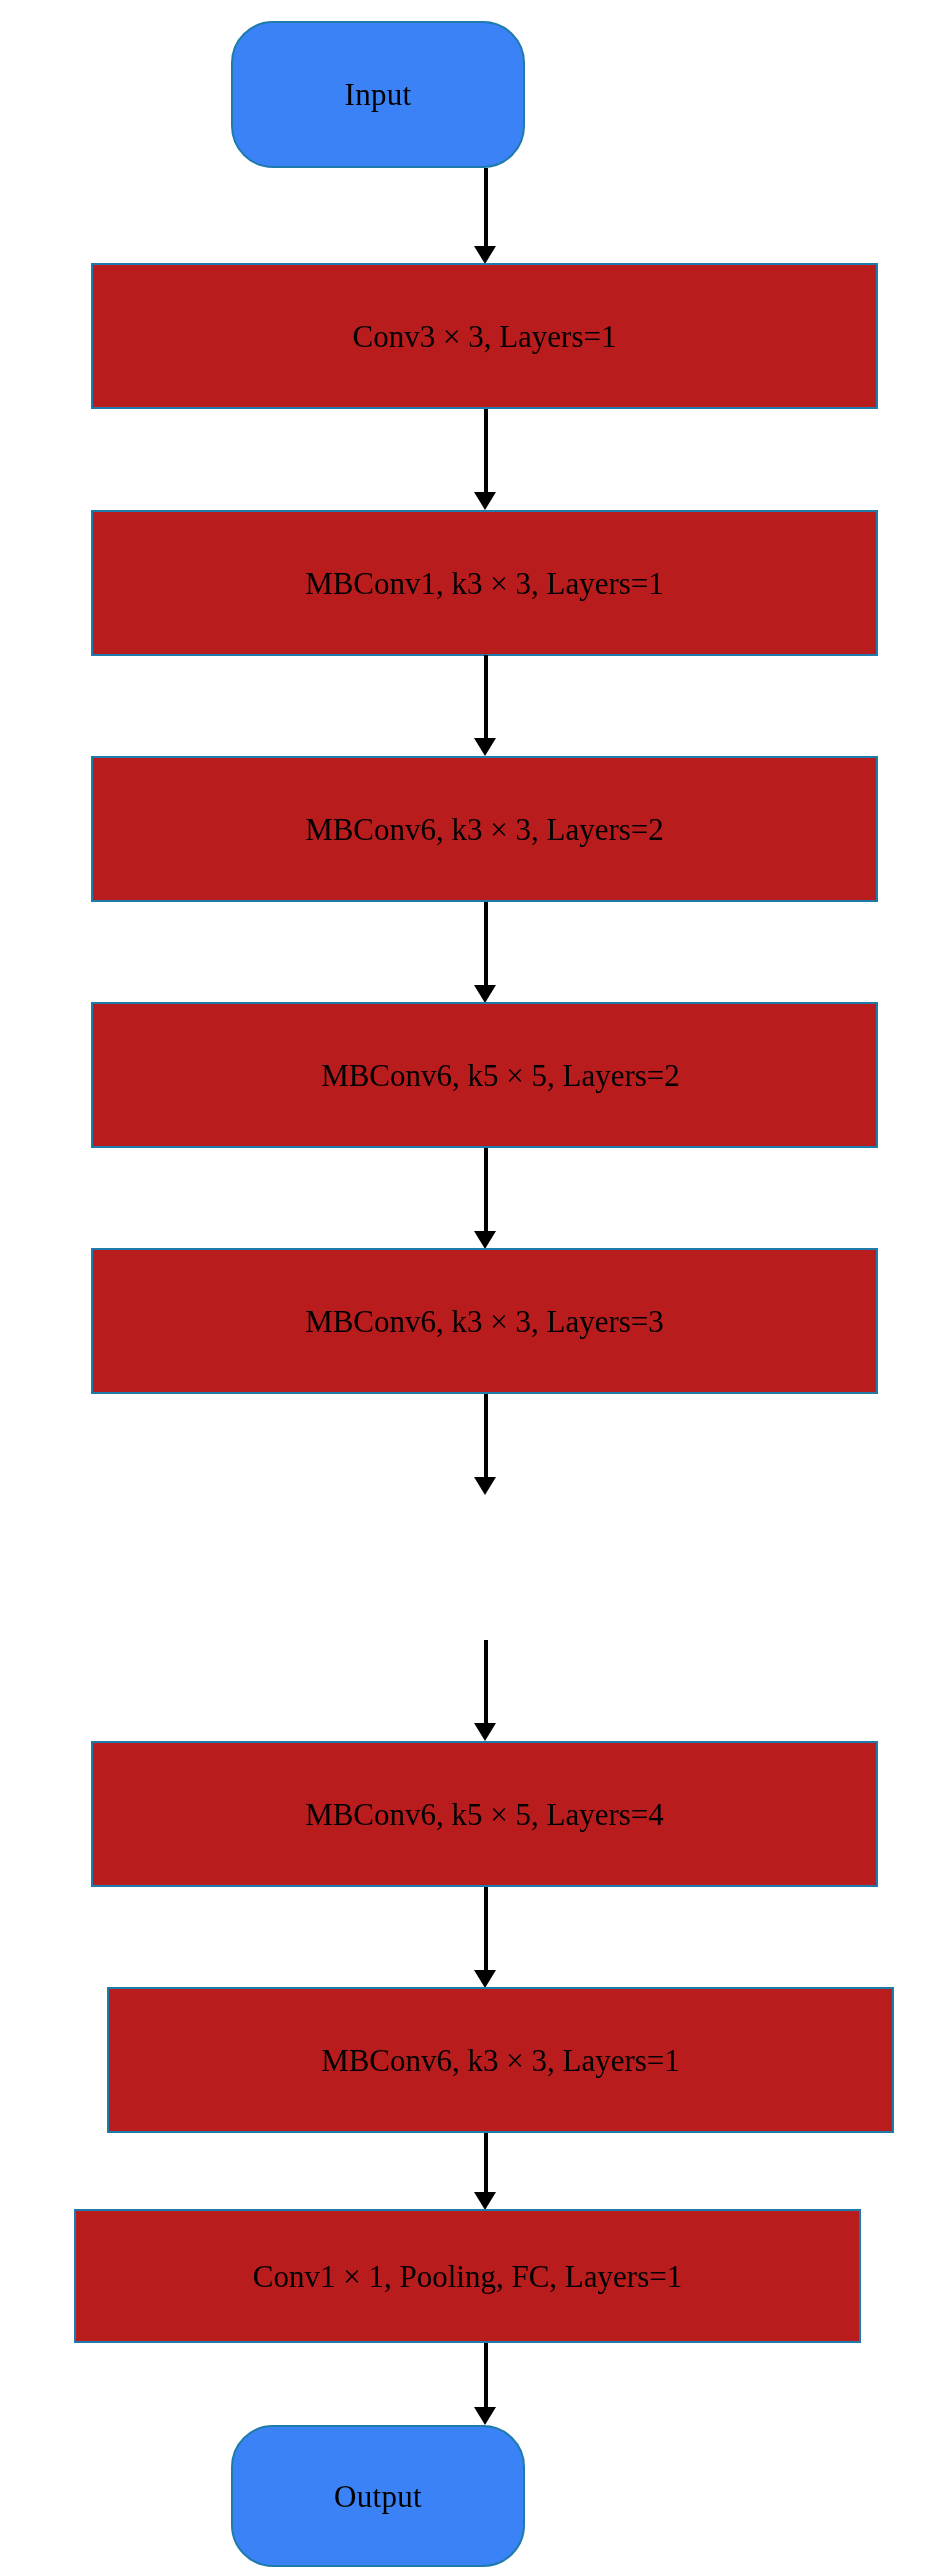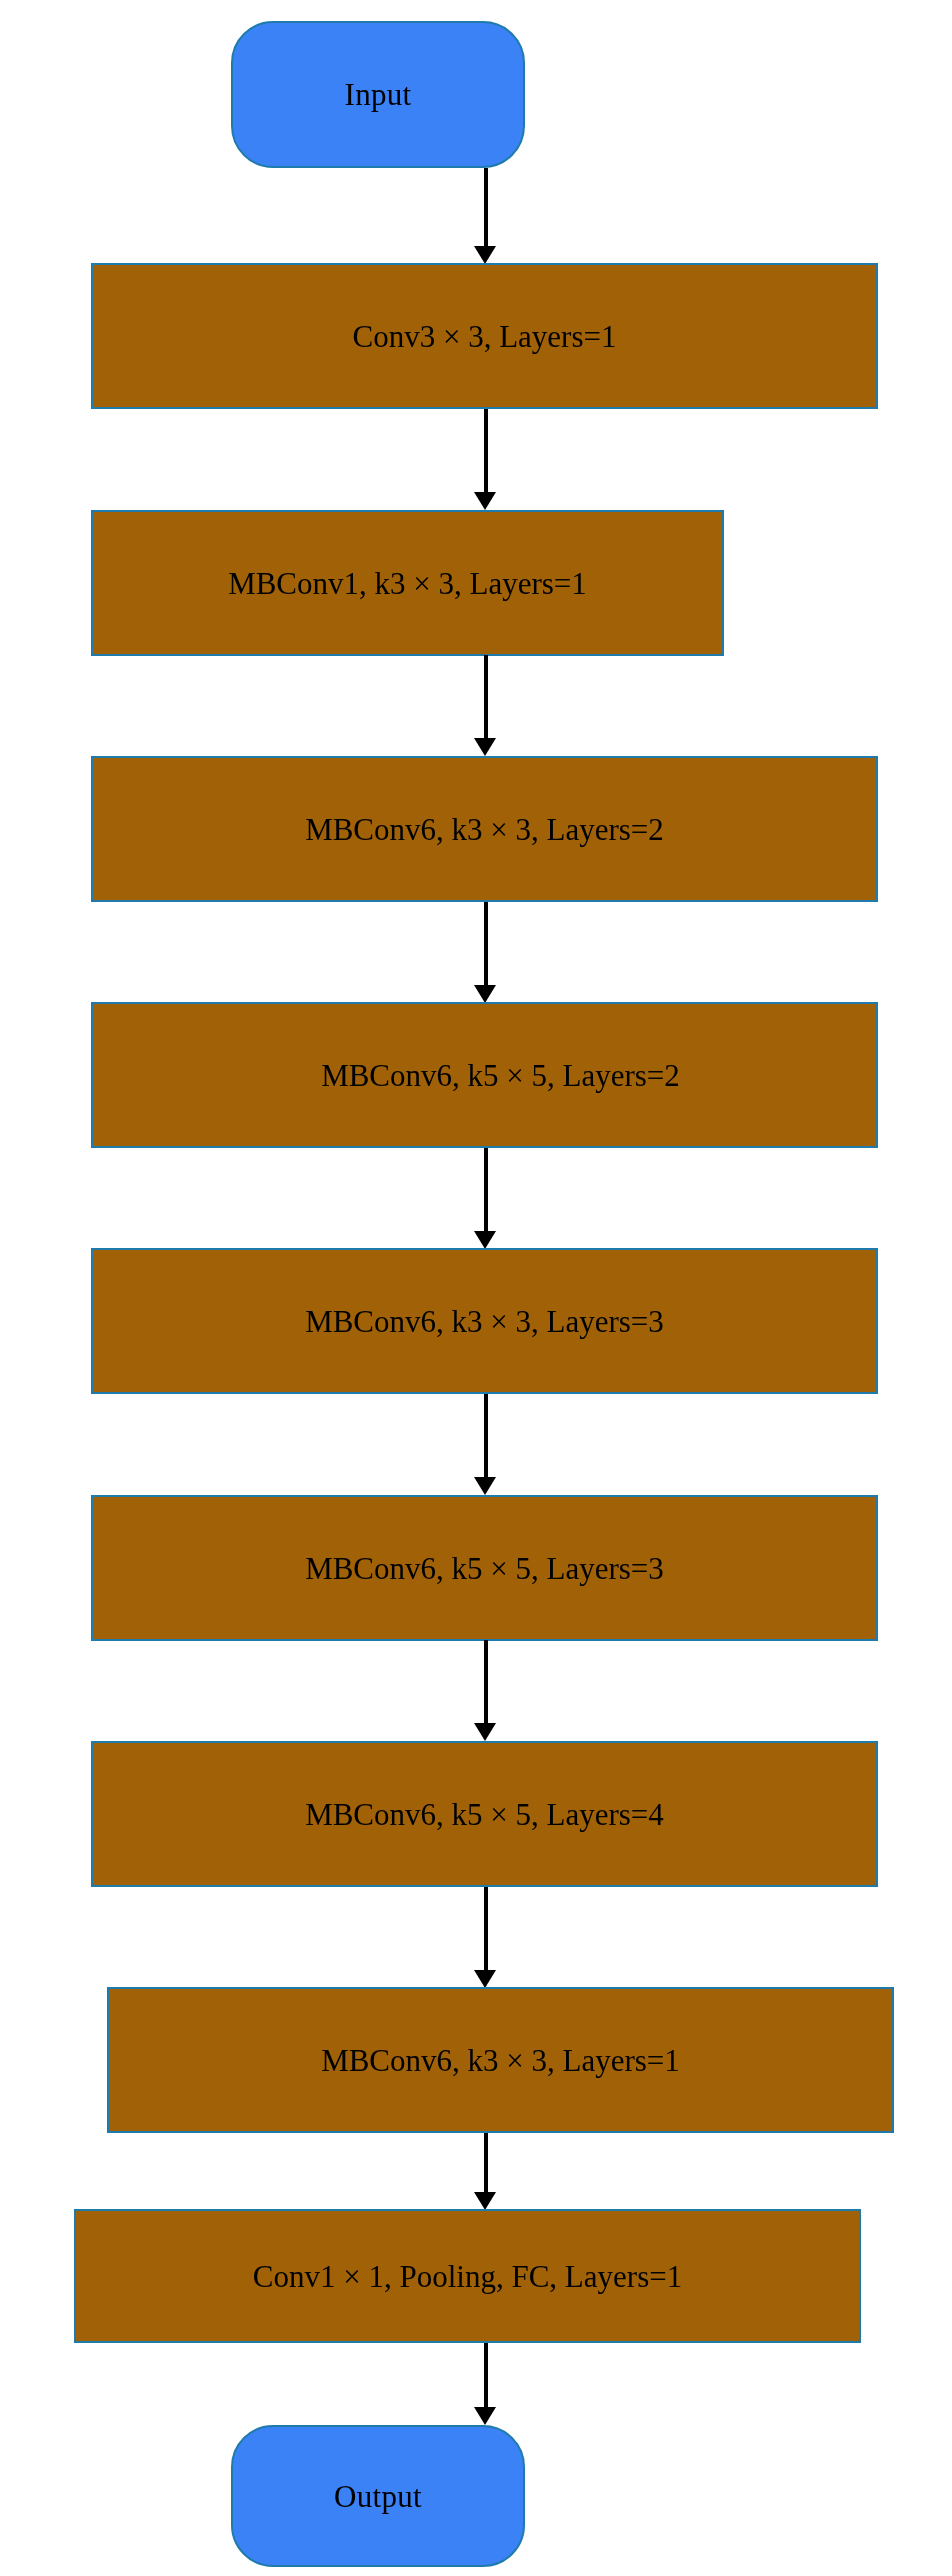--- a/index.html
+++ b/index.html
@@ -36,21 +36,21 @@
     color: #000000;
     line-height: 1;
     letter-spacing: 0.3px;
     white-space: nowrap;
   }
 
   
   .node-process {
     position: absolute;
     box-sizing: border-box;
-    background: #a16207;
+    background: #b91c1c;
     border: 2.1px solid #1f7bac;
     display: flex;
     align-items: center;
     justify-content: center;
   }
   .node-process .node-text {
     font-size: 31px;
     color: #000000;
     line-height: 1;
     white-space: nowrap;
@@ -95,21 +95,21 @@
 
   <div class="node-process" style="left:91px; top:263px; width:787px; height:146px;">
     <span class="node-text">Conv3 × 3, Layers=1</span>
   </div>
 
   <div class="connector" style="left:486px; top:409px;">
     <div class="shaft" style="height:83px;"></div>
     <div class="head" style="top:83px;"></div>
   </div>
 
-  <div class="node-process" style="left:91px; top:510px; width:633px; height:146px;">
+  <div class="node-process" style="left:91px; top:510px; width:787px; height:146px;">
     <span class="node-text">MBConv1, k3 × 3, Layers=1</span>
   </div>
 
   <div class="connector" style="left:486px; top:655px;">
     <div class="shaft" style="height:83px;"></div>
     <div class="head" style="top:83px;"></div>
   </div>
 
   <div class="node-process" style="left:91px; top:756px; width:787px; height:146px;">
     <span class="node-text">MBConv6, k3 × 3, Layers=2</span>
@@ -131,23 +131,20 @@
 
   <div class="node-process" style="left:91px; top:1248px; width:787px; height:146px;">
     <span class="node-text">MBConv6, k3 × 3, Layers=3</span>
   </div>
 
   <div class="connector" style="left:486px; top:1394px;">
     <div class="shaft" style="height:83px;"></div>
     <div class="head" style="top:83px;"></div>
   </div>
 
-  <div class="node-process" style="left:91px; top:1495px; width:787px; height:146px;">
-    <span class="node-text">MBConv6, k5 × 5, Layers=3</span>
-  </div>
 
   <div class="connector" style="left:486px; top:1640px;">
     <div class="shaft" style="height:83px;"></div>
     <div class="head" style="top:83px;"></div>
   </div>
 
   <div class="node-process" style="left:91px; top:1741px; width:787px; height:146px;">
     <span class="node-text">MBConv6, k5 × 5, Layers=4</span>
   </div>
 

